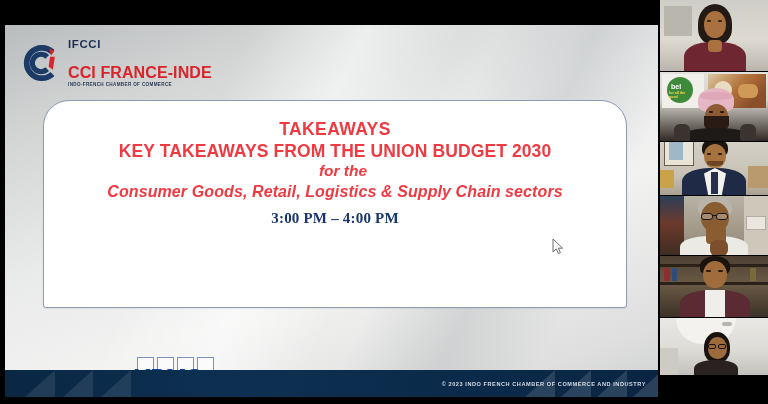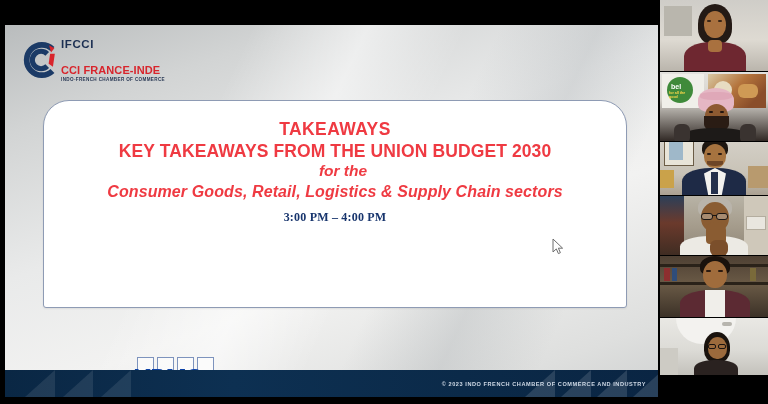--- a/index.html
+++ b/index.html
@@ -27,26 +27,26 @@
   
   #slide .sheen {
     position: absolute; inset: 0;
     background:
       linear-gradient(115deg, rgba(255,255,255,0) 30%, rgba(255,255,255,.55) 44%, rgba(255,255,255,0) 56%),
       linear-gradient(115deg, rgba(160,166,170,0) 60%, rgba(160,166,170,.30) 72%, rgba(160,166,170,0) 84%);
     pointer-events: none;
   }
 
   
-  #logo { position: absolute; left: 18px; top: 13px; display: flex; align-items: center; }
+  #logo { position: absolute; left: 18px; top: 13px; display: flex; align-items: center; gap: 7px; }
   #logo .mark { position: relative; width: 38px; height: 38px; flex: none; }
   #logo .mark svg { display: block; width: 38px; height: 38px; }
   #logo .words { line-height: 1; padding-top: 1px; }
   #logo .l1 { font-size: 11.5px; font-weight: 700; color: #1b2f52; letter-spacing: .6px; }
-  #logo .l2 { font-size: 11px; font-weight: 700; color: #d8252c; letter-spacing: .1px; margin-top: 14px; }
+  #logo .l2 { font-size: 16px; font-weight: 700; color: #d8252c; letter-spacing: .1px; margin-top: 14px; }
   #logo .l3 { font-size: 4.6px; font-weight: 700; color: #2b3a55; letter-spacing: .35px; margin-top: 2.5px; }
 
   
   #card {
     position: absolute; left: 38px; top: 75px;
     width: 584px; height: 208px;
     background: #ffffff;
     border: 1px solid #8e9bb4;
     border-radius: 26px 26px 3px 3px;
     box-shadow: 0 1px 2px rgba(0,0,0,.07);
@@ -55,21 +55,21 @@
   }
   .t-red { color: #ef3a42; font-weight: 700; line-height: 1.18; }
   #ttl-roundtable { font-size: 17.5px; letter-spacing: .4px; }
   #ttl-on        { font-size: 17.5px; letter-spacing: .4px; }
   #ttl-key       { font-size: 17.5px; letter-spacing: .1px; margin-top: 1px; }
   #ttl-forthe    { font-size: 15.5px; font-style: italic; font-weight: 700; margin-top: 1px; padding-left: 16px; }
   #ttl-sectors   { font-size: 16px;  font-style: italic; font-weight: 700; margin-top: 2px; letter-spacing: .1px; }
 
   .t-navy { color: #18356d; font-weight: 700; font-family: "Liberation Serif", serif; }
   #dt-date { font-size: 15px; margin-top: 25px; letter-spacing: .2px; }
-  #dt-time { font-size: 12px; margin-top: 9px; letter-spacing: .2px; }
+  #dt-time { font-size: 15px; margin-top: 9px; letter-spacing: .2px; }
 
   
   #kp { position: absolute; left: 22px; top: 332px; display: flex; align-items: flex-end; gap: 11px; }
   #kp-label { font-size: 9.5px; font-style: italic; font-weight: 700; color: #161616; padding-bottom: 6px; letter-spacing: .2px; }
   #kpmg { position: relative; width: 86px; height: 36px; }
   #kpmg .boxes { display: flex; gap: 3px; position: absolute; left: 6px; top: 0; }
   #kpmg .boxes i { display: block; width: 17px; height: 17px; border: 1.3px solid #7d93bd; background: rgba(255,255,255,.55); }
   #kpmg .wm {
     position: absolute; left: 0; top: 9px; width: 86px;
     font-size: 25px; font-weight: 700; font-style: italic;

